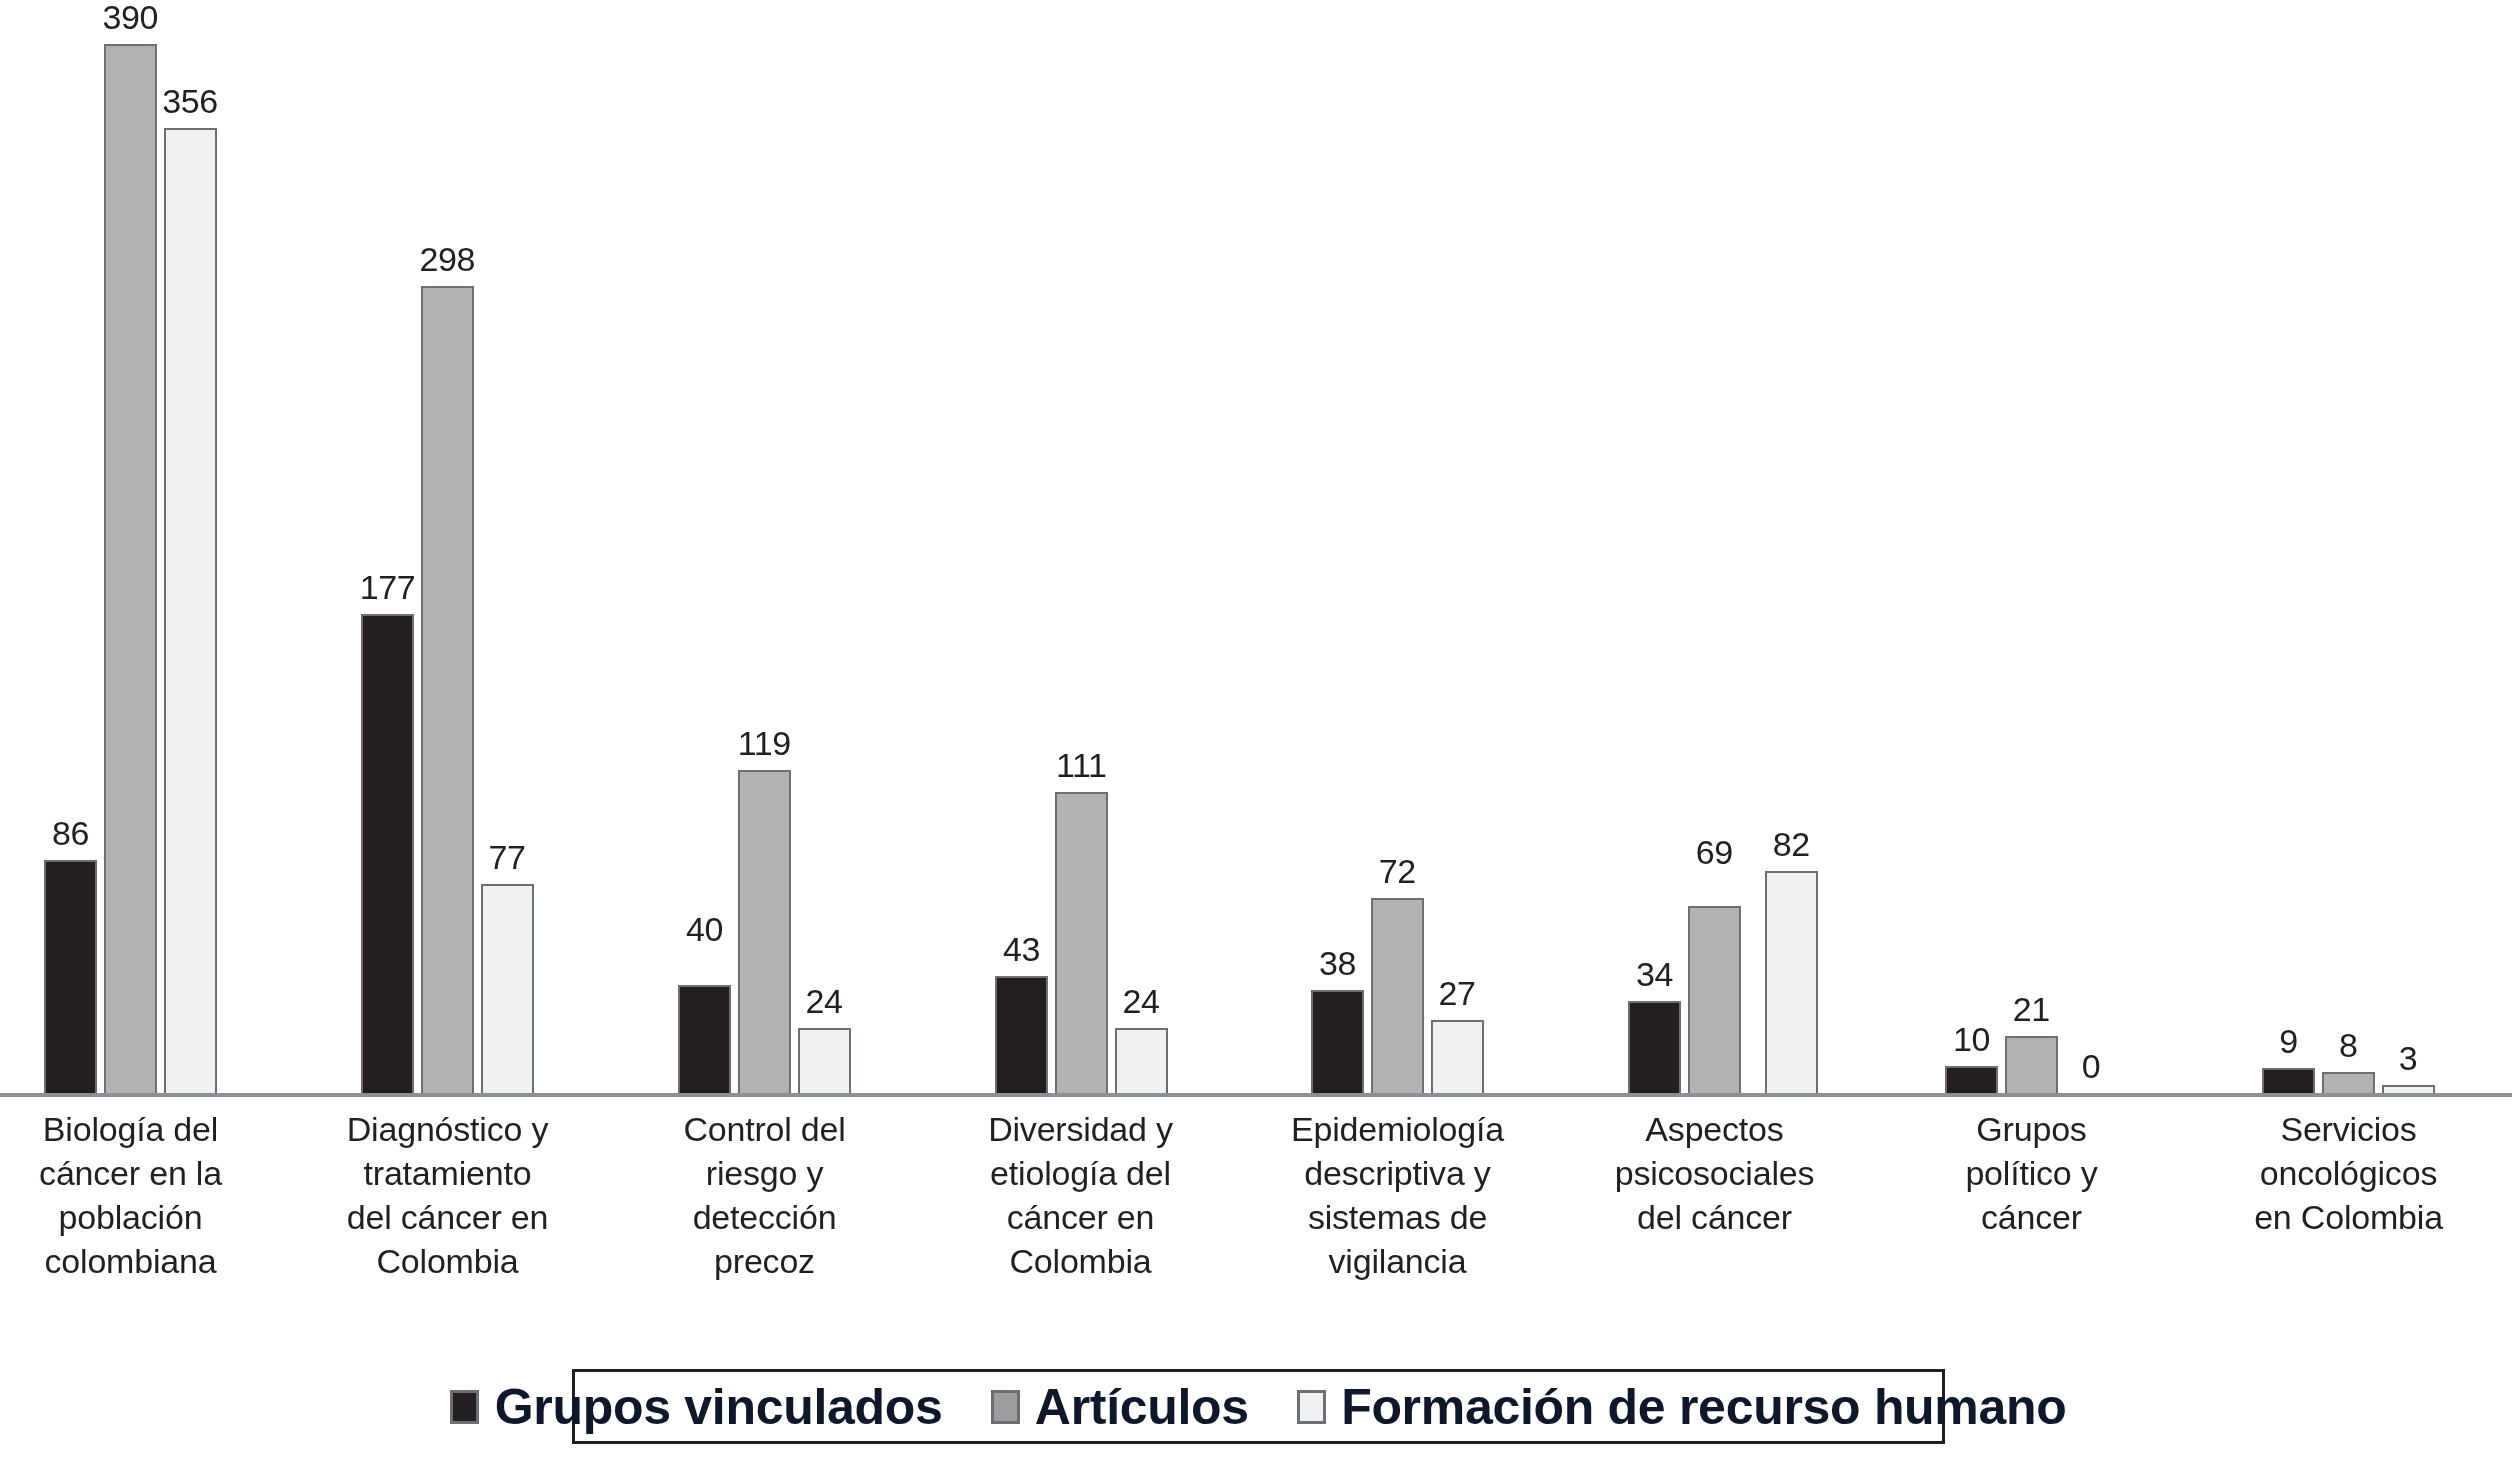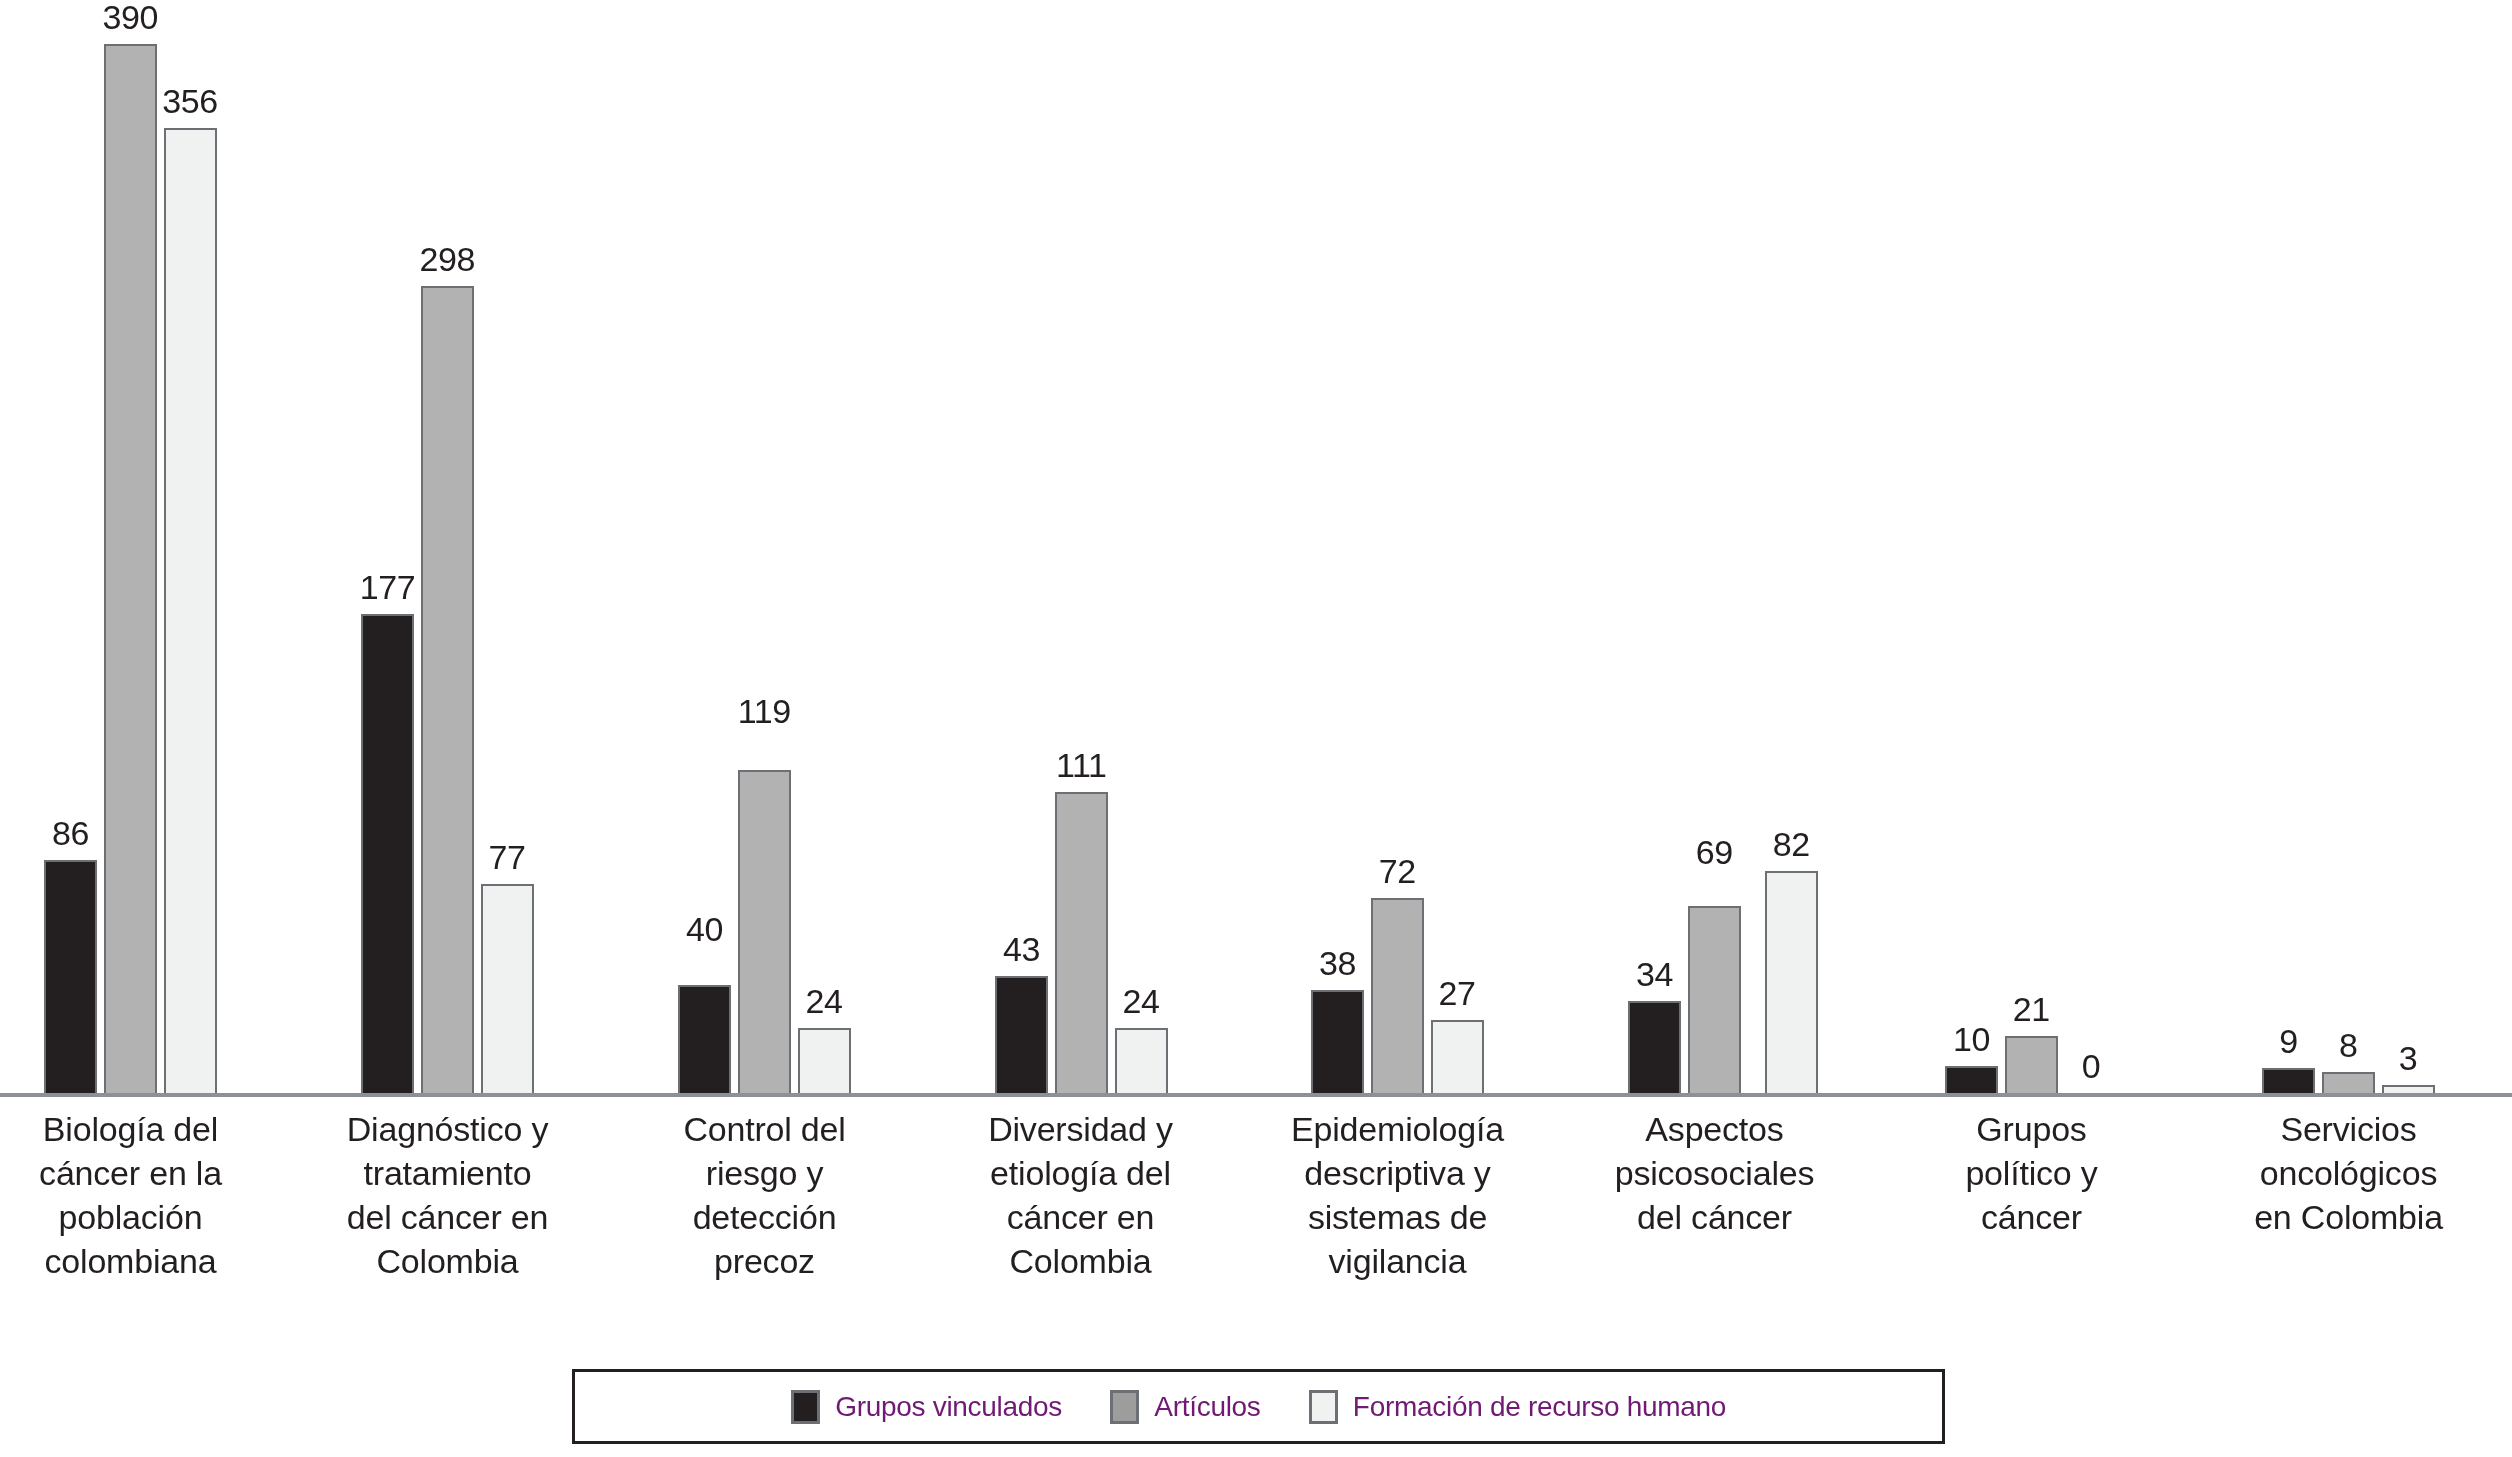--- a/index.html
+++ b/index.html
@@ -127,25 +127,26 @@
     height: 34px;
     border: 3.4px solid #6c7075;
     box-sizing: border-box;
     margin-right: 15.3px;
     flex: 0 0 auto;
   }
   .legend-swatch.series-0 { background: #231f20; }
   .legend-swatch.series-1 { background: #9d9d9d; }
   .legend-swatch.series-2 { background: #f0f2f1; }
   .legend-label {
-    font-size: 28px;
+    font-size: 50px;
     line-height: 1;
-    color: #701a75;
+    color: #0f172a;
     white-space: nowrap;
     letter-spacing: -0.3px;
+    font-weight: bold;
   }
 </style>
 </head>
 <body>
 
 <div id="chart-root">
 
   <div class="plot-area">
     <div class="axis-line"></div>
     <div id="groups-container">
@@ -175,21 +176,21 @@
           <div class="bar-slot" style="margin-right: 0px;">
             <div class="bar-value">77</div>
             <div class="bar series-2" title="Formación de recurso humano: 77" style="height: 209px;"></div>
           </div>
         </div>
         <div class="group" style="left: 678px;">
           <div class="bar-slot" style="margin-right: 6.8px; gap: 29px;">
             <div class="bar-value">40</div>
             <div class="bar series-0" title="Grupos vinculados: 40" style="height: 108px;"></div>
           </div>
-          <div class="bar-slot" style="margin-right: 6.8px; gap: 32px;">
+          <div class="bar-slot" style="margin-right: 6.8px;">
             <div class="bar-value">119</div>
             <div class="bar series-1" title="Artículos: 119" style="height: 323px;"></div>
           </div>
           <div class="bar-slot" style="margin-right: 0px;">
             <div class="bar-value">24</div>
             <div class="bar series-2" title="Formación de recurso humano: 24" style="height: 65px;"></div>
           </div>
         </div>
         <div class="group" style="left: 995px;">
           <div class="bar-slot" style="margin-right: 6.8px;">

